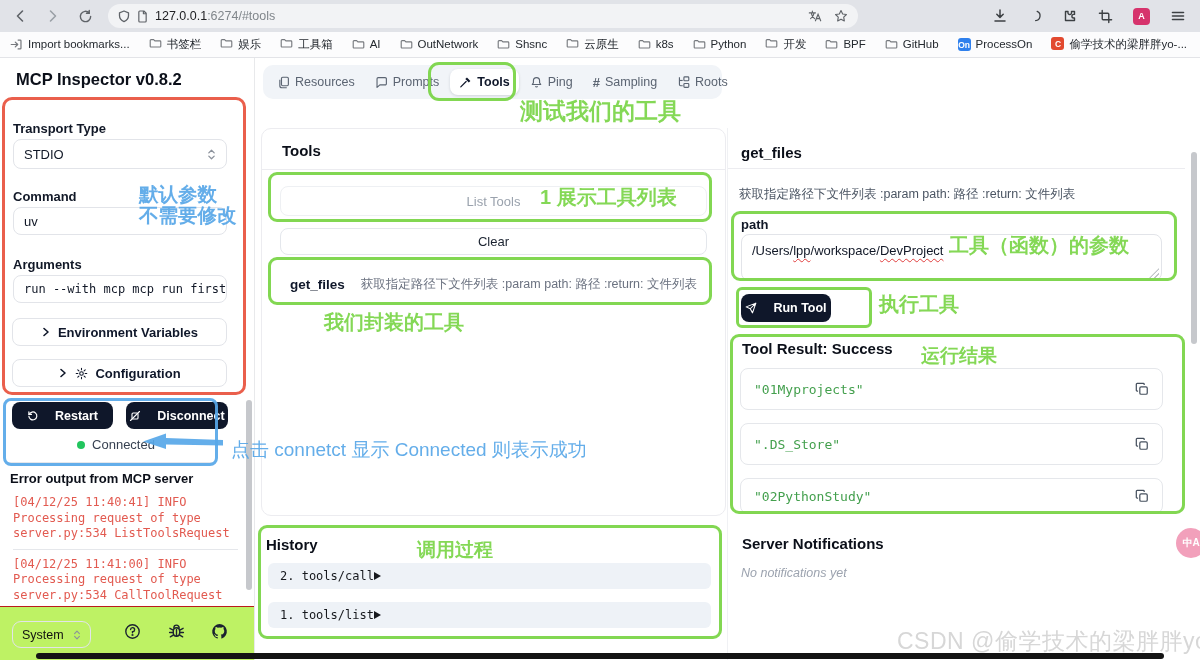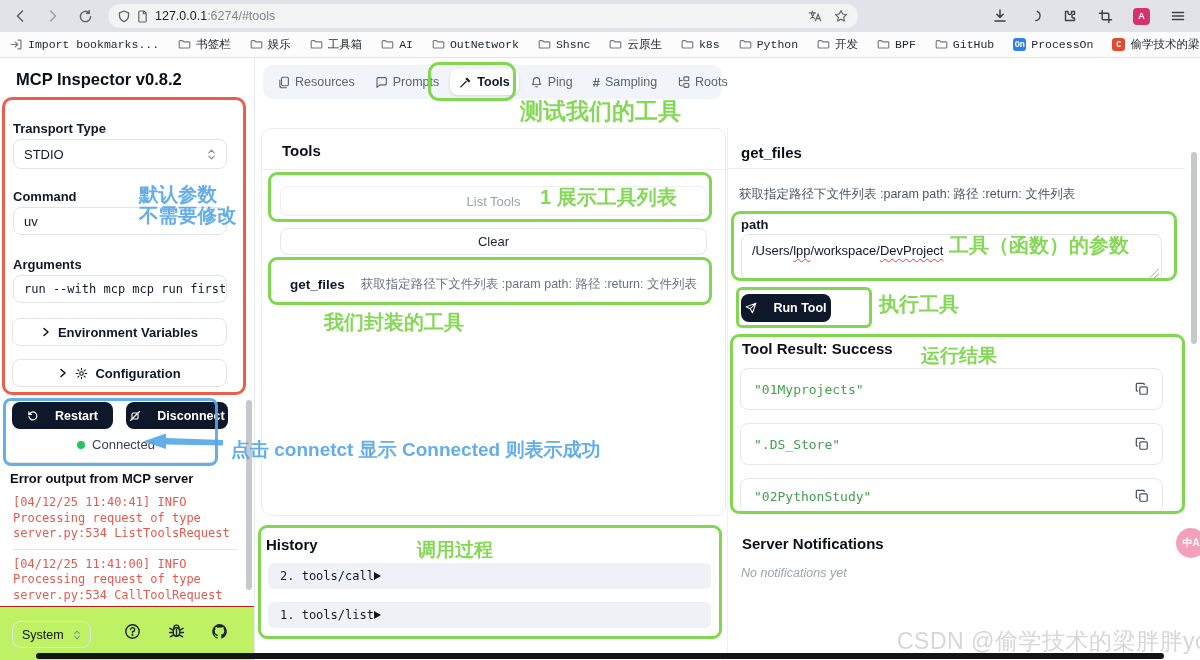--- a/index.html
+++ b/index.html
@@ -20,21 +20,21 @@
   .url-text .rest { color:#80868b; }
   .url-right { margin-left:auto; display:flex; align-items:center; gap:12px; }
   .chrome-right { position:absolute; right:14px; top:0; height:32px; display:flex; align-items:center; gap:20px; color:#3c4043; }
   .pink-ext { width:17px; height:17px; border-radius:4px; background:#d6336c; color:#fff;
     font-size:9px; font-weight:bold; display:flex; align-items:center; justify-content:center; }
 
   
   .bookmarks { position:absolute; top:32px; left:0; width:1200px; height:26px; background:#fcfcfd;
     border-bottom:1px solid #e3e4e8; display:flex; align-items:center; gap:19px; padding:0 10px;
     font-size:11.5px; color:#24292f; white-space:nowrap; overflow:hidden; }
-  .bm { display:flex; align-items:center; gap:5px;font-family:Liberation Mono, monospace; }
+  .bm { display:flex; gap:5px; }
   .bm svg { color:#76797e; flex:none; }
   .bm-badge { width:13px; height:13px; border-radius:3px; color:#fff; font-size:8.5px; font-weight:bold;
     display:flex; align-items:center; justify-content:center; flex:none; }
 
   
   .page { position:absolute; top:58px; left:0; width:1200px; height:602px; background:#fff; }
 
   
   .sidebar { position:absolute; top:0; left:0; width:255px; height:602px; border-right:1px solid #e8e9eb; background:#fff; }
   .app-title { position:absolute; left:16px; top:12px; font-size:16.5px; font-weight:bold; color:#0b0f19; }
@@ -597,21 +597,21 @@
   <div class="overlay">
     <div class="red-box"></div>
     <div class="blue-box"></div>
     <svg class="abs" style="left:141px; top:431px;" width="84" height="22" viewBox="0 0 84 22">
         <path d="M2 10.5 L25 2.5 L25 7 L82 9 L82 14.5 L25 13.5 L25 18 Z" fill="var(--blue)" opacity=".92"></path>
       </svg>
     <div class="b-text" style="left:139px; top:184px; font-size:19.5px; line-height:21px;">
       <div>默认参数</div>
       <div>不需要修改</div>
     </div>
-    <div class="b-text" style="left:231px; top:437px; font-size:19px; font-weight:700;">点击 connetct 显示 Connected 则表示成功</div>
+    <div class="b-text" style="left:231px; top:437px; font-size:19px; font-weight:400;">点击 connetct 显示 Connected 则表示成功</div>
 
     <div class="g-box" style="left:428px; top:62px; width:88px; height:39px; border-radius:11px;"></div>
     <div class="g-box" style="left:268px; top:172px; width:444px; height:50px;"></div>
     <div class="g-box" style="left:268px; top:257px; width:444px; height:48px;"></div>
     <div class="g-box" style="left:731px; top:211px; width:446px; height:70px;"></div>
     <div class="g-box" style="left:736px; top:287px; width:136px; height:41px; border-radius:6px;"></div>
     <div class="g-box" style="left:730px; top:334px; width:455px; height:180px;"></div>
     <div class="g-box" style="left:258px; top:525px; width:464px; height:114px;"></div>
 
     <div class="g-text" style="left:520px; top:96px; font-size:23px;">测试我们的工具</div>

